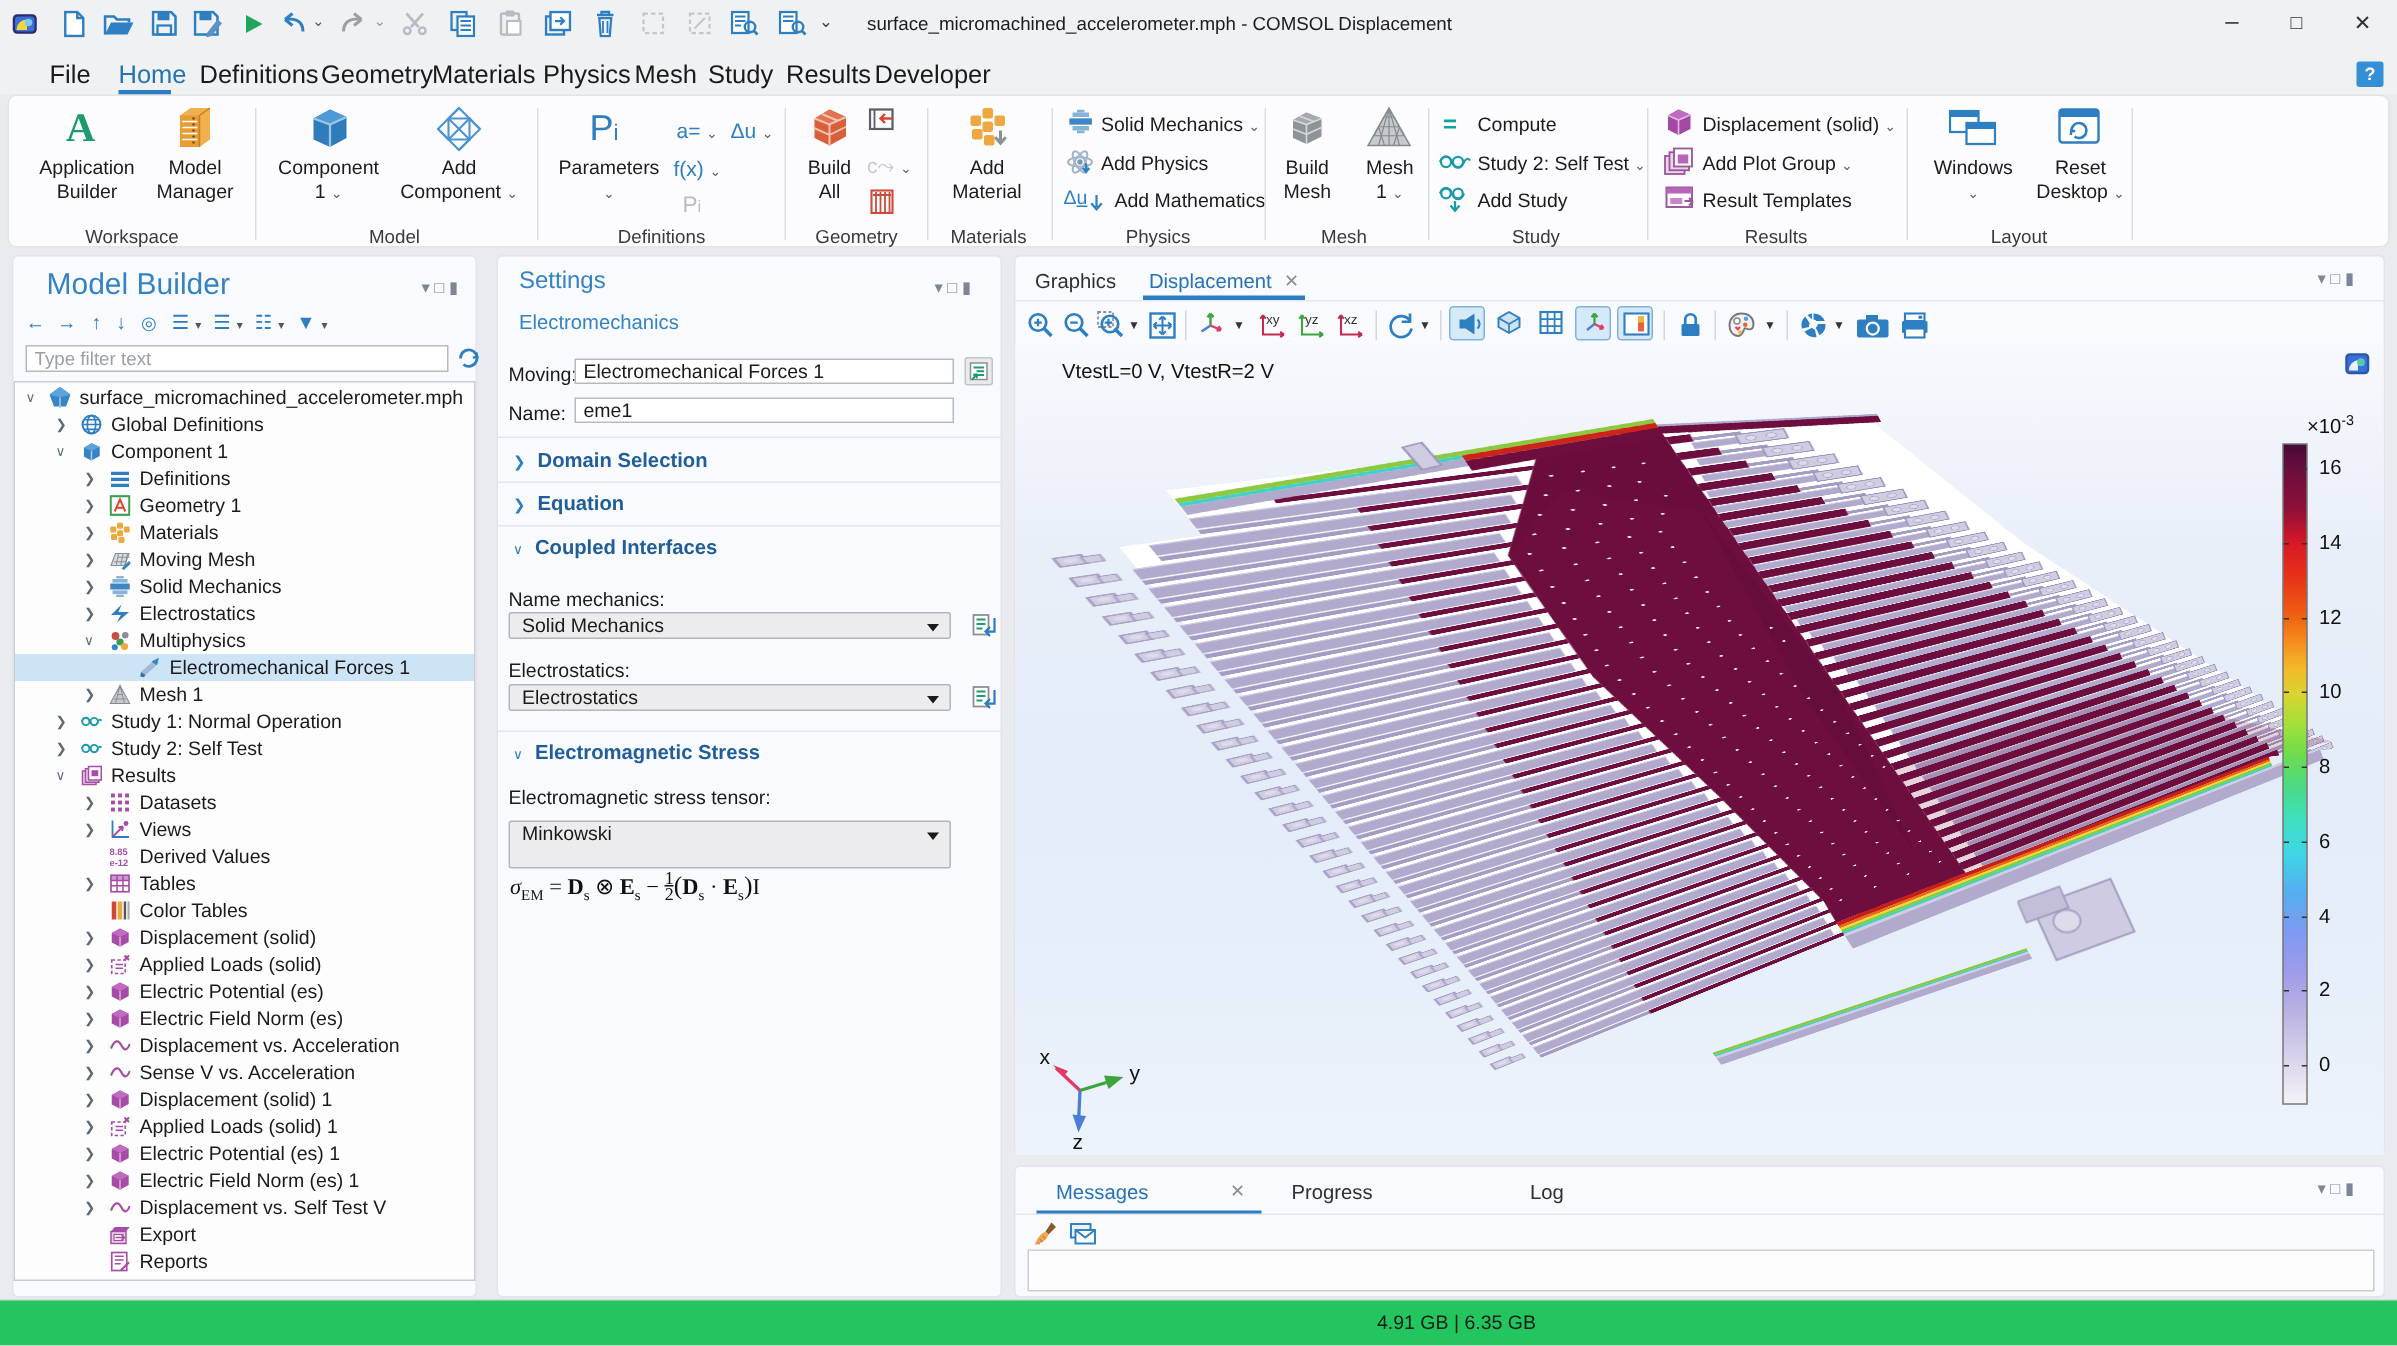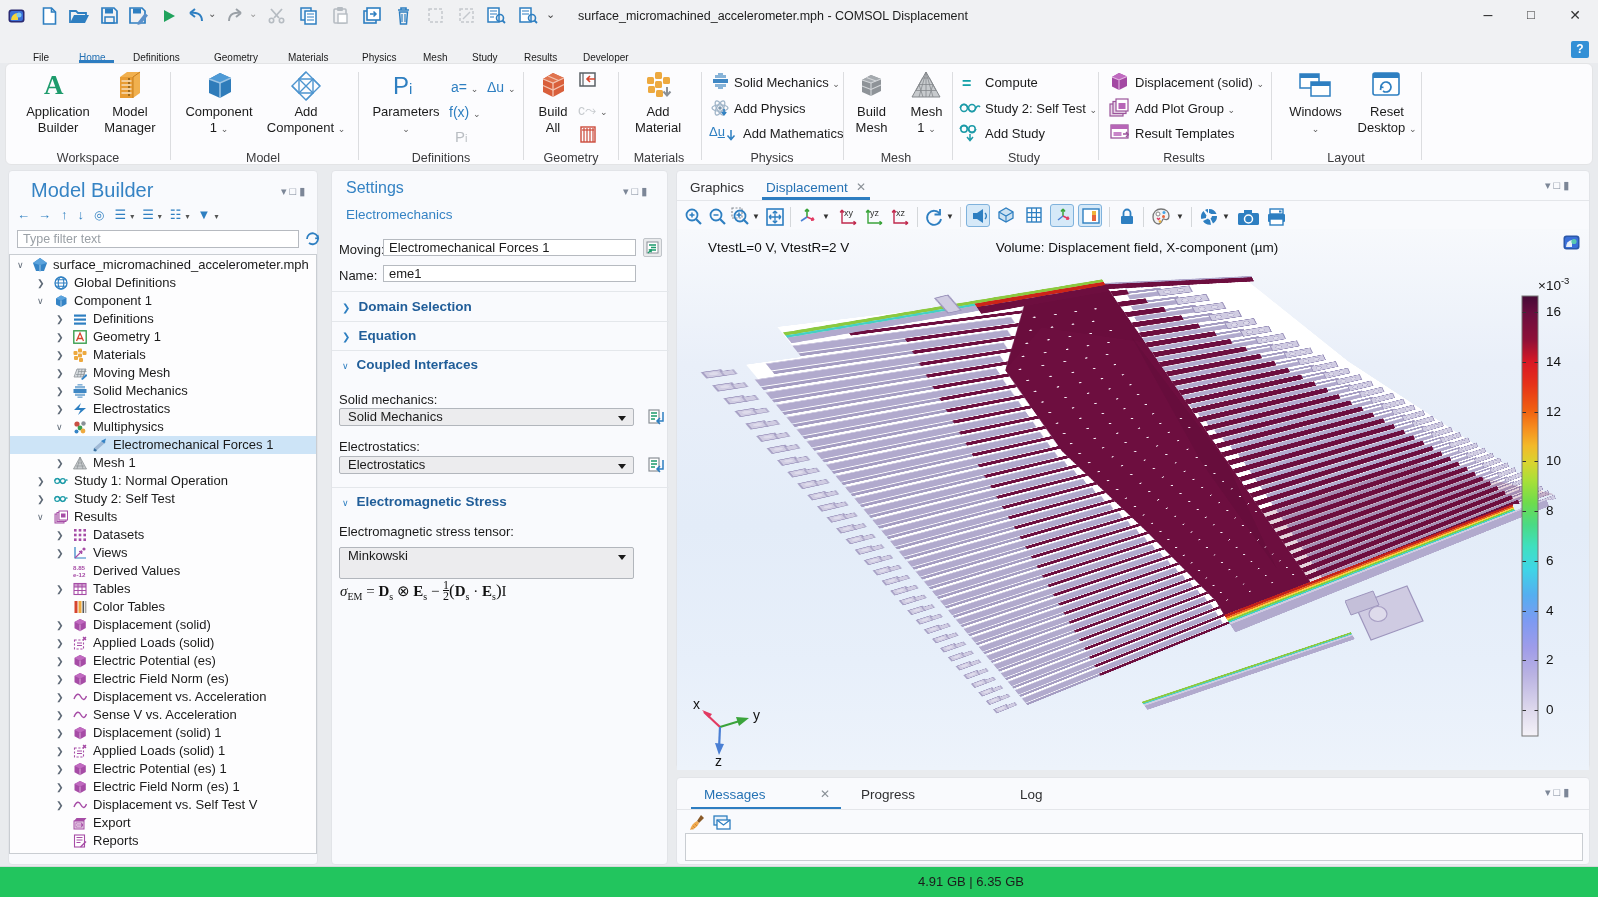--- a/index.html
+++ b/index.html
@@ -4,21 +4,21 @@
 <style>
 * { margin:0; padding:0; box-sizing:border-box; }
 html,body { width:1598px; height:897px; overflow:hidden; }
 body { font-family:"Liberation Sans", sans-serif; background:#e9ebee; position:relative; font-size:13px; color:#1a1a1a; }
 
 #titlebar { position:absolute; left:0; top:0; width:1598px; height:33px; background:#f0f1f3; }
 #titlebar .title { position:absolute; left:578px; top:9px; font-size:12.5px; color:#1c1c1c; }
 .winbtn { position:absolute; top:0; width:44px; height:32px; color:#333; font-size:15px; text-align:center; line-height:30px; }
 
 #menubar { position:absolute; left:0; top:33px; width:1598px; height:30px; background:#f0f1f3; }
-#menubar span { position:absolute; top:19px; font-size:10px; color:#1a1a1a; }
+#menubar span { position:absolute; top:7px; font-size:17px; color:#1a1a1a; }
 #menubar .home { color:#2572b4; }
 #homeline { position:absolute; left:79px; top:60px; width:35px; height:3px; background:#2d7dc1; }
 
 #ribbon { position:absolute; left:5px; top:63px; width:1588px; height:102px; background:#fcfcfe; border:1px solid #e3e4e6; border-radius:6px; }
 .rsep { position:absolute; top:8px; height:88px; width:1px; background:#dcdde0; }
 .rlabel { position:absolute; top:87px; font-size:12.5px; color:#3a3a3c; width:120px; text-align:center; }
 .rbig { position:absolute; text-align:center; font-size:13px; color:#1b1b1b; line-height:16px; }
 .rsmall { position:absolute; font-size:13px; color:#1b1b1b; white-space:nowrap; }
 .chev { color:#5a5a5a; font-size:9px; }
 
@@ -696,21 +696,21 @@
       </svg>
     </div>
  <div class="slabel" style="left:7px;top:97px">Name:</div>
  <div class="fld" style="left:51px;top:94px;width:253px;height:17px">eme1</div>
  <div class="ssep" style="top:120px"></div>
  <div class="sechead" style="left:10px;top:128px"><span class="c">❯</span>Domain Selection</div>
  <div class="ssep" style="top:150px"></div>
  <div class="sechead" style="left:10px;top:157px"><span class="c">❯</span>Equation</div>
  <div class="ssep" style="top:179px"></div>
  <div class="sechead" style="left:10px;top:186px"><span class="c" style="font-size:9px">∨</span>Coupled Interfaces</div>
- <div class="slabel" style="left:7px;top:221px">Solid mechanics:</div>
+ <div class="slabel" style="left:7px;top:221px">Name mechanics:</div>
  <div class="combo" style="left:7px;top:237px;width:295px;height:18px">Solid Mechanics</div>
  <svg class="ic" style="left:316px;top:237px" width="17" height="18" viewBox="0 0 17 18">
       <rect x="1" y="2" width="10" height="13" fill="#fff" stroke="#8a9097" stroke-width="1.2"></rect>
       <path d="M3 5h6M3 8h6M3 11h4" stroke="#1d9b6c" stroke-width="1.3"></path>
       <path d="M15 4 v9 l-5 0 M12 10 l-3 3 l3 3" stroke="#2e7fc1" stroke-width="1.5" fill="none"></path>
     </svg>
  <div class="slabel" style="left:7px;top:268px">Electrostatics:</div>
  <div class="combo" style="left:7px;top:285px;width:295px;height:18px">Electrostatics</div>
  <svg class="ic" style="left:316px;top:285px" width="17" height="18" viewBox="0 0 17 18">
       <rect x="1" y="2" width="10" height="13" fill="#fff" stroke="#8a9097" stroke-width="1.2"></rect>
@@ -1534,21 +1534,20 @@
           <polygon points="116,1157.0 308,1196.6 500,1236.1 500,1258.1 308,1218.6 116,1179.0" fill="#b1aacd"></polygon>
           <polygon points="116,1157.0 308,1196.6 500,1236.1 500,1242.1 308,1202.6 116,1163.0" fill="#d0cce2"></polygon>
         </svg>
       </div>
   <svg style="position:absolute;left:668px;top:352px" width="100" height="70" viewBox="0 0 100 70">
     <polygon points="10,24 62,5 78,40 26,59" fill="#cfcbe2" stroke="#9d95bd" stroke-width="1.2"></polygon>
     <polygon points="0,20 28,10 34,24 6,34" fill="#c4bfd9" stroke="#9d95bd" stroke-width="1"></polygon>
     <ellipse cx="33" cy="33" rx="9" ry="7.5" fill="#dedbeb" stroke="#a89fc4" stroke-width="1.2"></ellipse>
   </svg>
   <div style="position:absolute;left:31px;top:11px;font-size:13.5px;color:#111">VtestL=0 V, VtestR=2 V</div>
-  <div style="position:absolute;left:250px;top:11px;width:420px;text-align:center;font-size:13.5px;color:#111">Volume: Displacement field, X-component (µm)</div>
   <svg style="position:absolute;left:886px;top:6px" width="17" height="15" viewBox="0 0 17 15">
         <rect x="0.5" y="0.5" width="16" height="14" rx="3" fill="#2a57a8"></rect>
         <rect x="2" y="2" width="13" height="11" rx="2" fill="#3a6fd8"></rect>
         <path d="M3 12 A7 7 0 0 1 9 5 L9 12Z" fill="#e8f0f8"></path>
         <circle cx="11" cy="6.5" r="2.6" fill="#58c9b0"></circle>
       </svg>
   <div style="position:absolute;left:861px;top:46px;font-size:13.5px;color:#111">×10<sup style="font-size:9.5px">-3</sup></div>
   <svg style="position:absolute;left:0;top:0" width="912" height="541">
     <defs>
           <linearGradient id="cbg" x1="0" y1="0" x2="0" y2="1">

